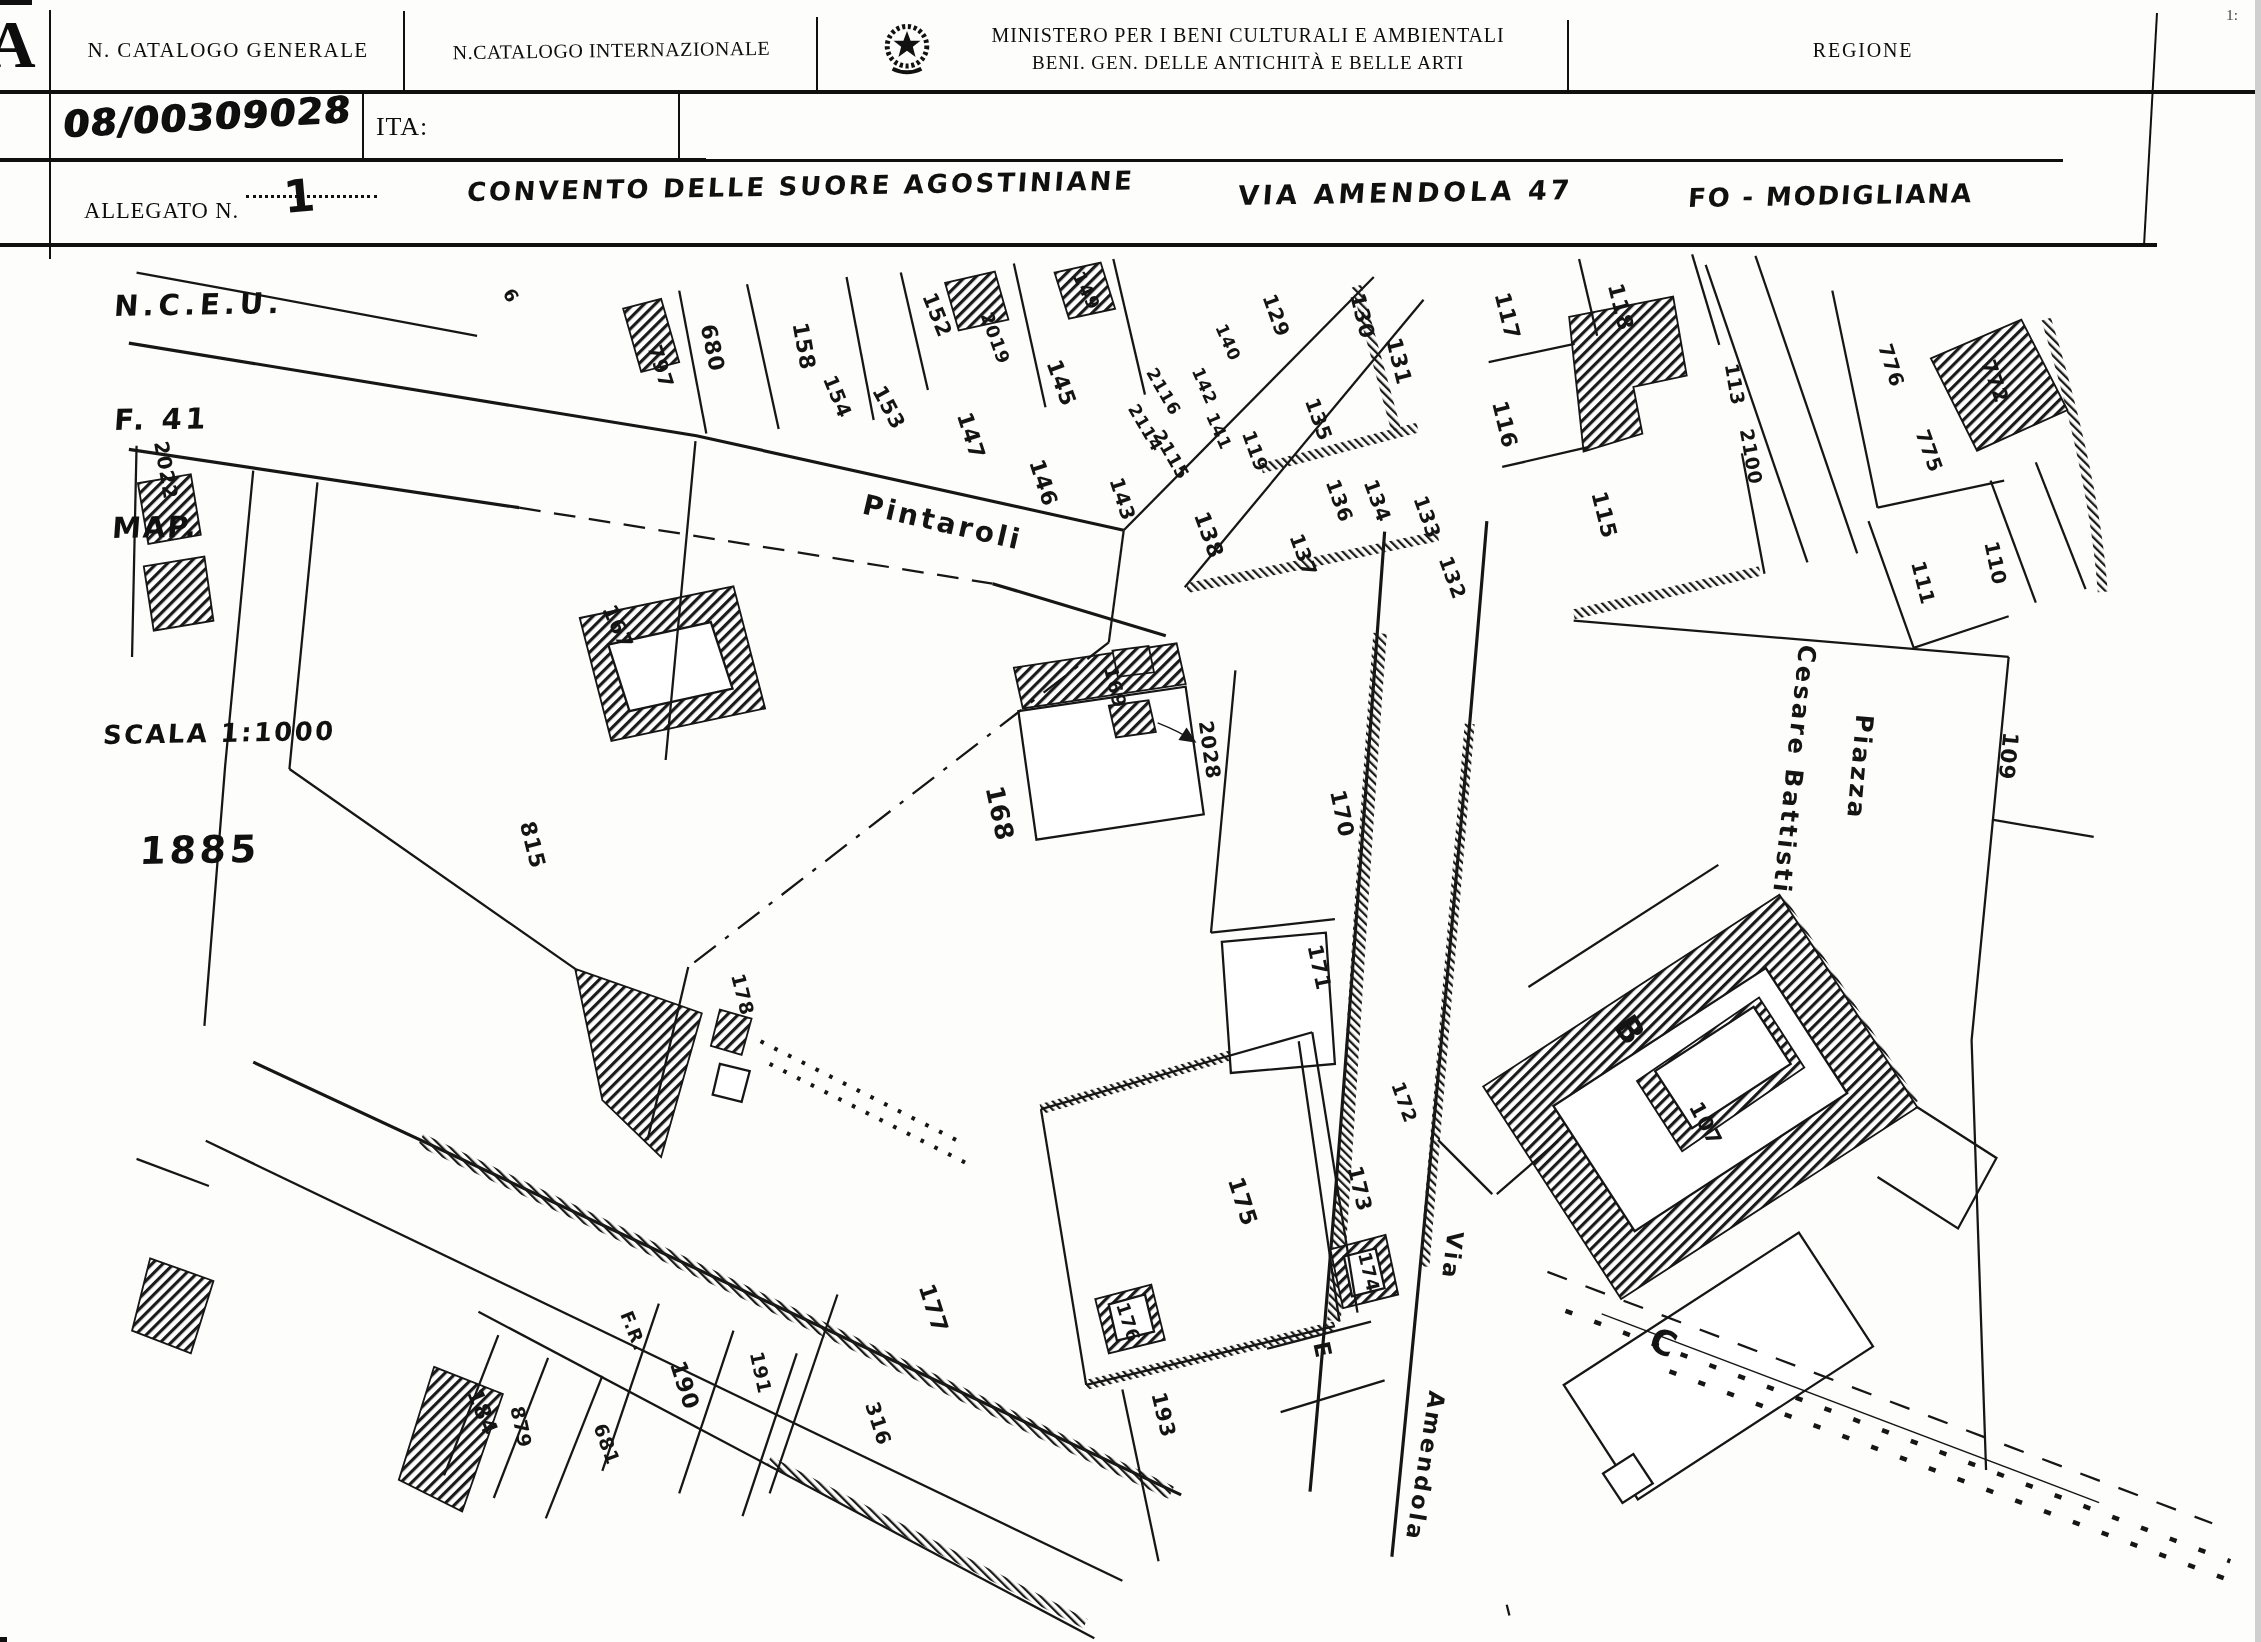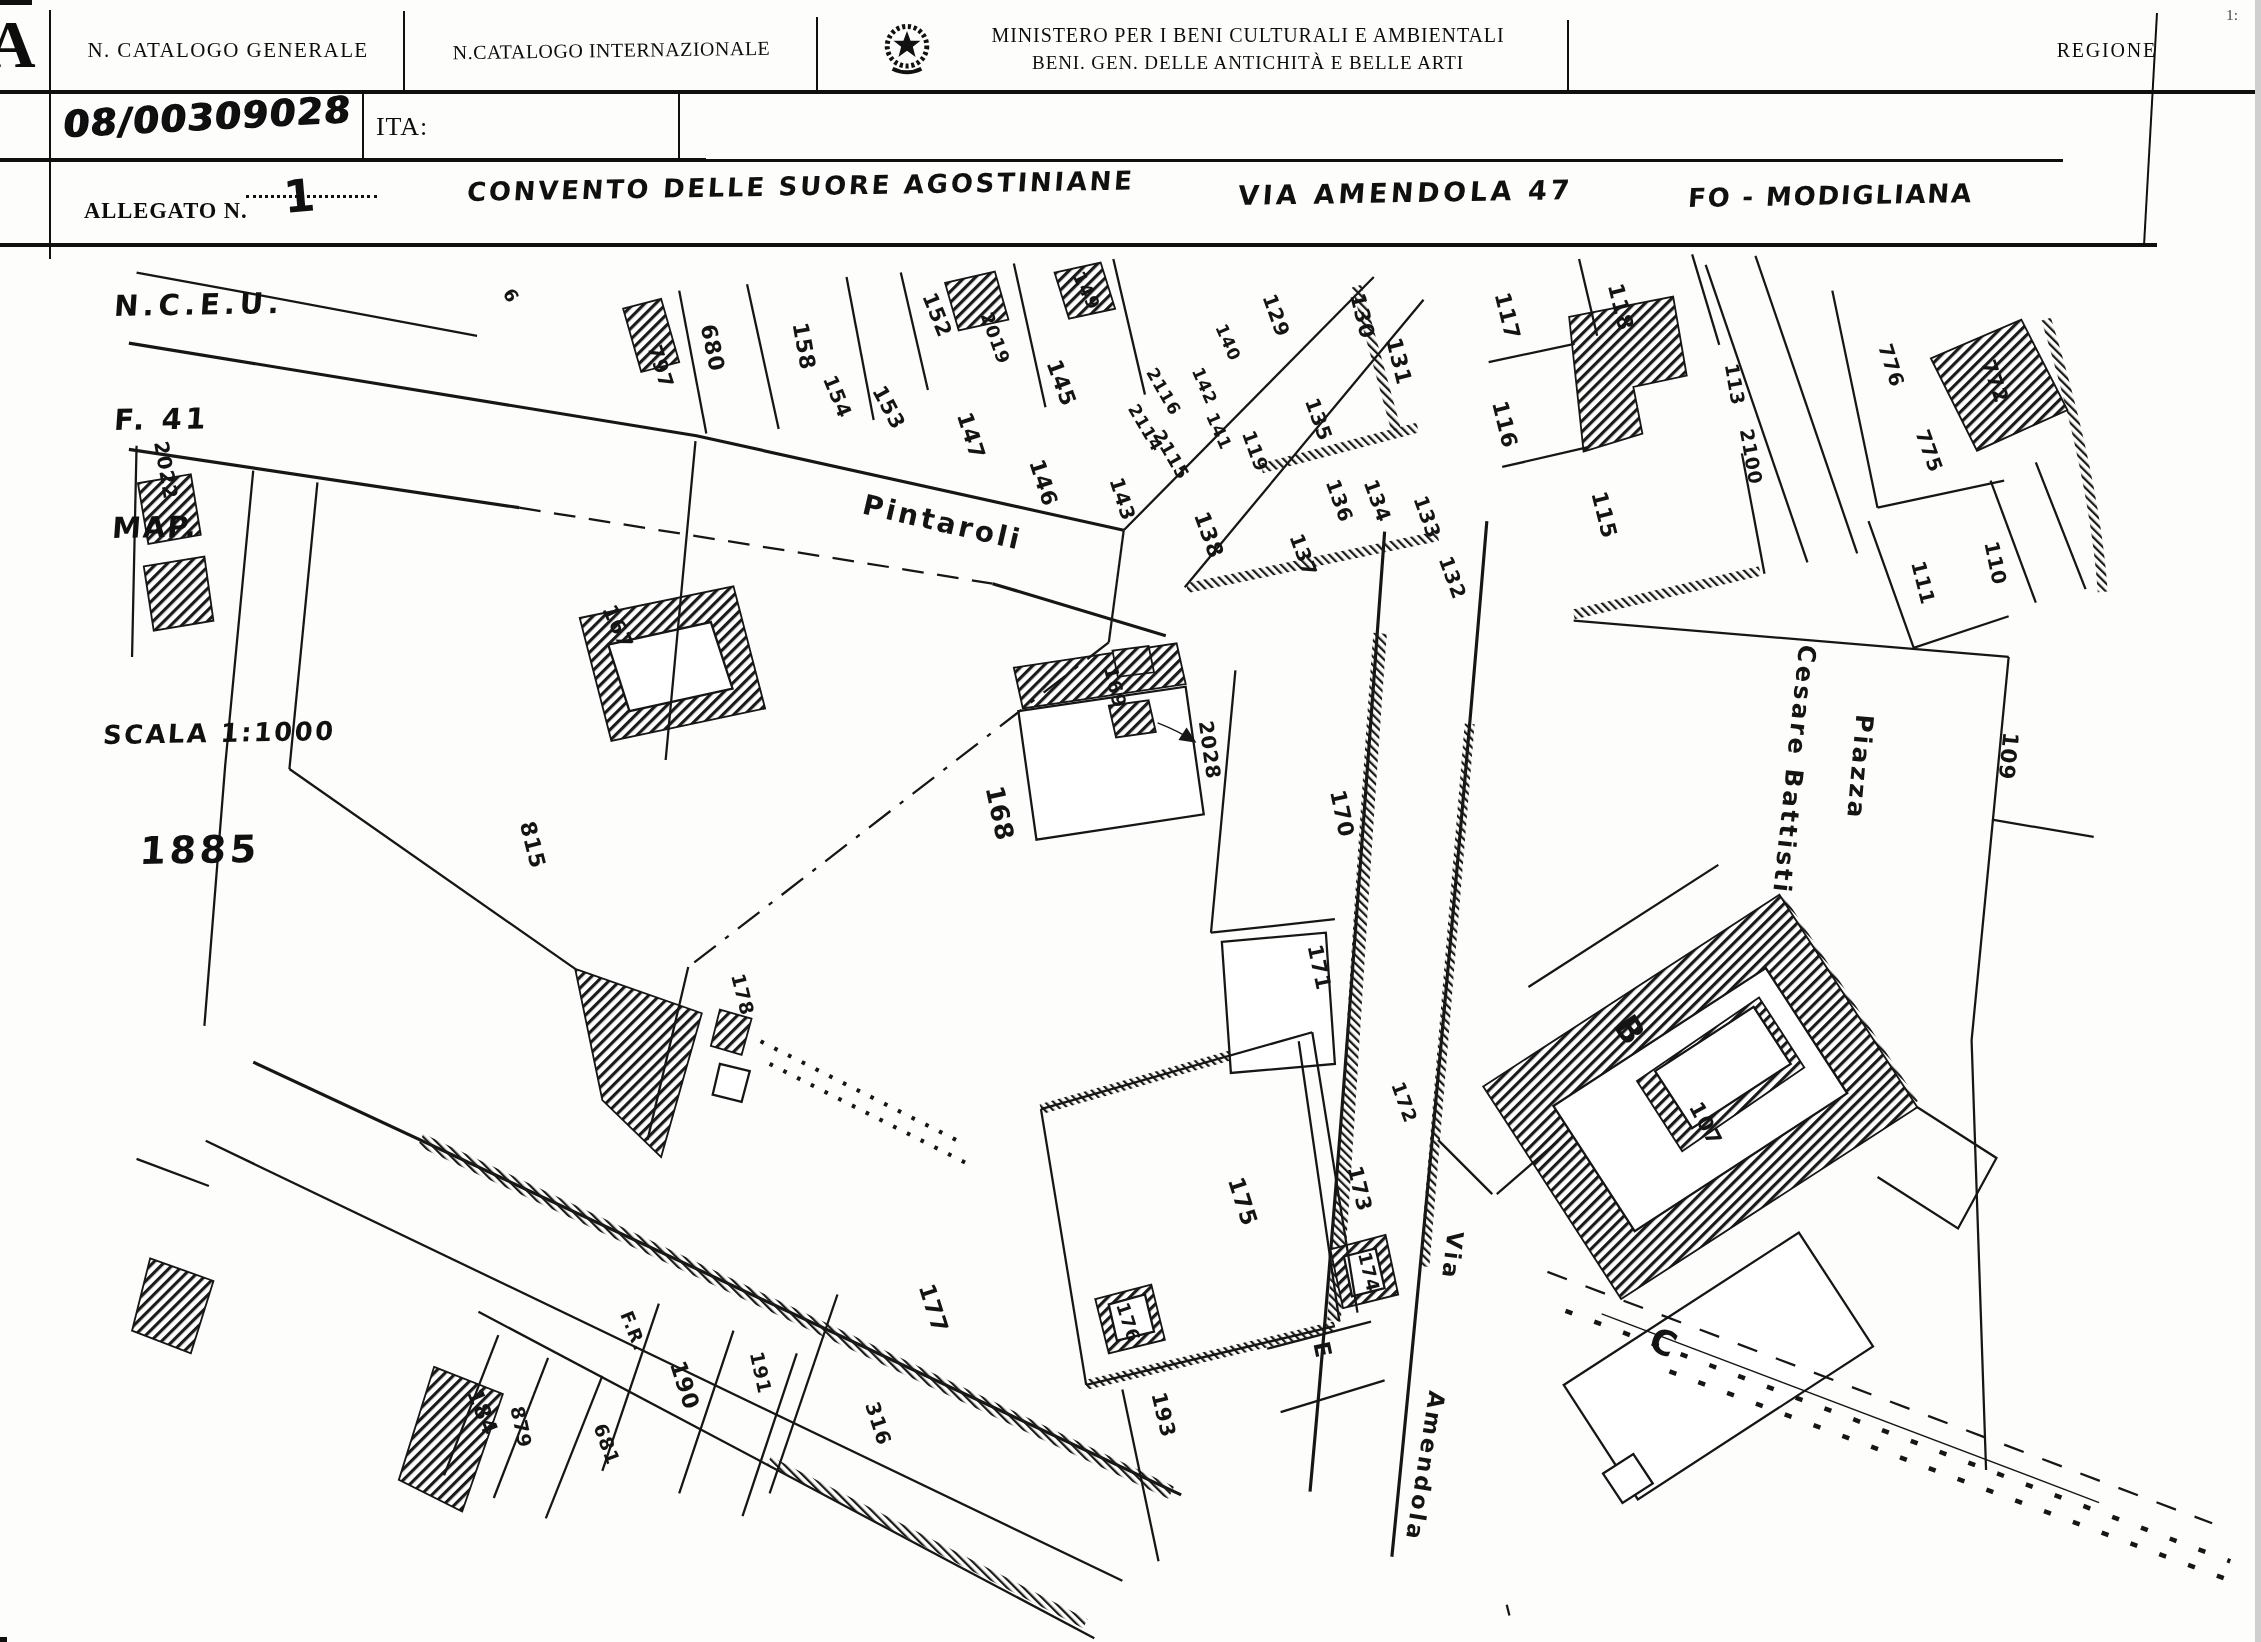--- a/index.html
+++ b/index.html
@@ -273,26 +273,26 @@
   <div class="abs print ctr" style="left:407px;top:39px;width:409px;font-size:20px;letter-spacing:0.5px;transform:rotate(-0.8deg);">N.CATALOGO INTERNAZIONALE</div>
 
   <svg class="abs" style="left:880px;top:18px;" width="54" height="60" viewBox="0 0 120 132">
     <circle cx="60" cy="62" r="44" fill="none" stroke="#111" stroke-width="11" stroke-dasharray="7 6"></circle>
     <polygon fill="#111" points="60,28 68,50 90,50 73,63 79,86 60,72 41,86 47,63 30,50 52,50"></polygon>
     <path d="M28,112 Q60,128 92,112" stroke="#111" stroke-width="9" fill="none"></path>
   </svg>
   <div class="abs print ctr" style="left:945px;top:23.5px;width:606px;font-size:20px;letter-spacing:0.9px;">MINISTERO PER I BENI CULTURALI E AMBIENTALI</div>
   <div class="abs print ctr" style="left:945px;top:52px;width:606px;font-size:19px;letter-spacing:0.9px;">BENI. GEN. DELLE ANTICHITÀ E BELLE ARTI</div>
 
-  <div class="abs print ctr" style="left:1569px;top:39px;width:588px;font-size:20px;letter-spacing:1.8px;text-align:right;">REGIONE</div>
+  <div class="abs print ctr" style="left:1569px;top:39px;width:588px;font-size:20px;letter-spacing:1.8px;">REGIONE</div>
 
   <div class="abs hand" style="left:61px;top:103px;font-size:37px;letter-spacing:1.4px;text-shadow:1.4px 0.5px 0 #0a0a0a;transform:skewX(-8deg) rotate(-3deg);">08/00309028</div>
   <div class="abs print" style="left:376px;top:112px;font-size:26px;letter-spacing:0.9px;">ITA:</div>
 
-  <div class="abs print" style="left:84px;top:198px;font-size:22.6px;letter-spacing:0.9px;font-weight:bold;">ALLEGATO N.</div>
+  <div class="abs print" style="left:84px;top:198px;font-size:22.6px;letter-spacing:0.9px;">ALLEGATO N.</div>
   <div class="dotline" style="left:246px;top:195px;width:131px;"></div>
   <div class="abs hand" style="left:286px;top:171px;font-size:45px;transform:rotate(-5deg);">1</div>
 
   <div class="abs hand" style="left:466px;top:177px;font-size:26px;letter-spacing:2.7px;">CONVENTO DELLE SUORE AGOSTINIANE</div>
   <div class="abs hand" style="left:1237px;top:180px;font-size:27px;letter-spacing:3.6px;">VIA AMENDOLA 47</div>
   <div class="abs hand" style="left:1687px;top:183px;font-size:26px;letter-spacing:1.8px;">FO - MODIGLIANA</div>
 
   <div class="abs hand" style="left:113px;top:289px;font-size:29px;letter-spacing:4.5px;">N.C.E.U.</div>
   <div class="abs hand" style="left:113px;top:403px;font-size:29px;letter-spacing:3.6px;">F. 41</div>
   <div class="abs hand" style="left:111px;top:511px;font-size:29px;letter-spacing:1.8px;">MAP.</div>

